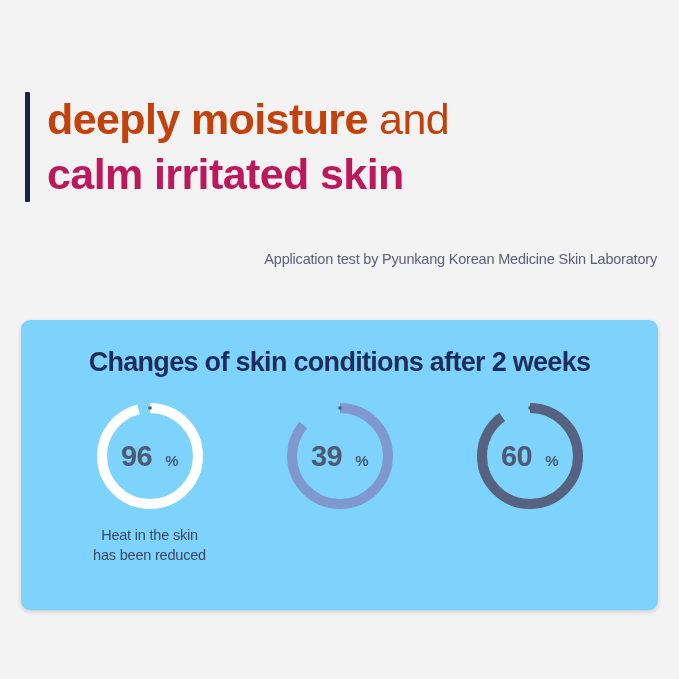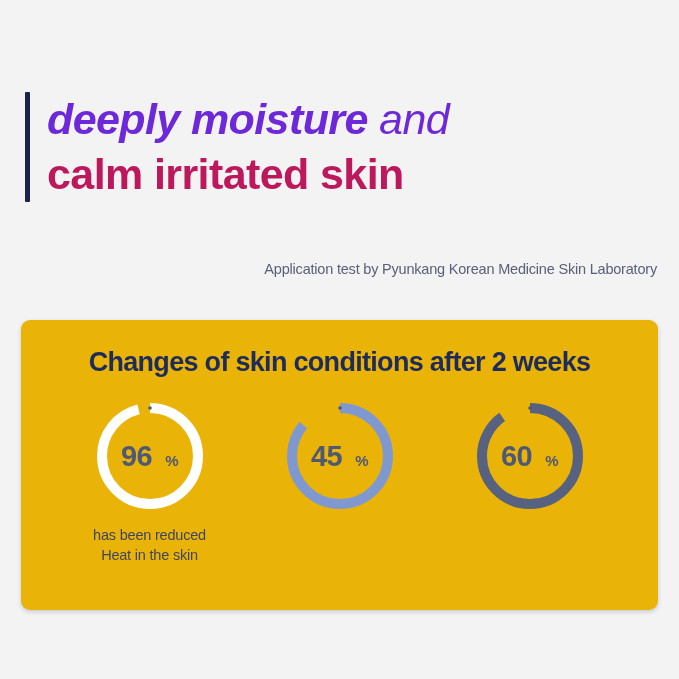--- a/index.html
+++ b/index.html
@@ -44,21 +44,21 @@
     font-weight: 300;
   }
   .headline-line2 {
     font-weight: 700;
   }
 
   
   .subtitle {
     position: absolute;
     right: 22px;
-    top: 258px;
+    top: 248px;
     text-align: center;
     color: #5a6077;
     font-size: 14.5px;
     line-height: 23px;
     letter-spacing: -0.2px;
   }
 
   
   .card {
     position: absolute;
@@ -130,59 +130,59 @@
     color: #3f4660;
     letter-spacing: -0.2px;
   }
 </style>
 </head>
 <body style="background: rgb(243, 243, 243);">
 
 <div class="headline-block">
   <div class="headline-bar" style="background: rgb(27, 35, 73);"></div>
   <div>
-    <div class="headline-text" style="color: #6d28d9; font-style: italic;"><span class="strong">deeply moisture</span><span class="light"> and</span></div>
+    <div class="headline-text" style="color: #c2410c;"><span class="strong">deeply moisture</span><span class="light"> and</span></div>
     <div class="headline-text headline-line2" style="color: #be185d;">calm irritated skin</div>
   </div>
 </div>
 
 <div class="subtitle" style="color: rgb(90, 96, 119);">
   <div>Application test by Pyunkang Korean Medicine Skin Laboratory</div>
 </div>
 
-<div class="card" style="background: #eab308;">
+<div class="card" style="background: #7dd3fc;">
   <div class="card-title" style="color: rgb(30, 44, 90);">Changes of skin conditions after 2 weeks</div>
 
   <div class="donut-row">
 
     <div class="donut-item">
       <div class="donut-wrap">
         <svg viewBox="0 0 112 112">
           <circle class="donut-arc" cx="56" cy="56" r="48" fill="none" stroke-width="10" stroke-linecap="butt" transform="rotate(-90 56 56)" stroke="#ffffff" stroke-dasharray="289.52917895483534 301.59289474462014"></circle>
           <circle class="donut-tick" cx="56" cy="8" r="1.8" fill="#4e5975"></circle>
         </svg>
         <div class="donut-value" style="color: rgb(78, 89, 117);">
             <span>96</span>
             <span class="pct">%</span>
           </div>
       </div>
       <div class="donut-caption" style="color: rgb(63, 70, 96);">
+        <div>Heat in the skin</div>
         <div>has been reduced</div>
-        <div>Heat in the skin</div>
       </div>
     </div>
 
     <div class="donut-item">
       <div class="donut-wrap">
         <svg viewBox="0 0 112 112">
           <circle class="donut-arc" cx="56" cy="56" r="48" fill="none" stroke-width="10" stroke-linecap="butt" transform="rotate(-90 56 56)" stroke="#7f99d0" stroke-dasharray="259.36988948037333 301.59289474462014"></circle>
           <circle class="donut-tick" cx="56" cy="8" r="1.8" fill="#4e5975"></circle>
         </svg>
         <div class="donut-value" style="color: rgb(78, 89, 117);">
-            <span>45</span>
+            <span>39</span>
             <span class="pct">%</span>
           </div>
       </div>
     </div>
 
     <div class="donut-item">
       <div class="donut-wrap">
         <svg viewBox="0 0 112 112">
           <circle class="donut-arc" cx="56" cy="56" r="48" fill="none" stroke-width="10" stroke-linecap="butt" transform="rotate(-90 56 56)" stroke="#56627f" stroke-dasharray="271.4336052701581 301.59289474462014"></circle>
           <circle class="donut-tick" cx="56" cy="8" r="1.8" fill="#4e5975"></circle>

